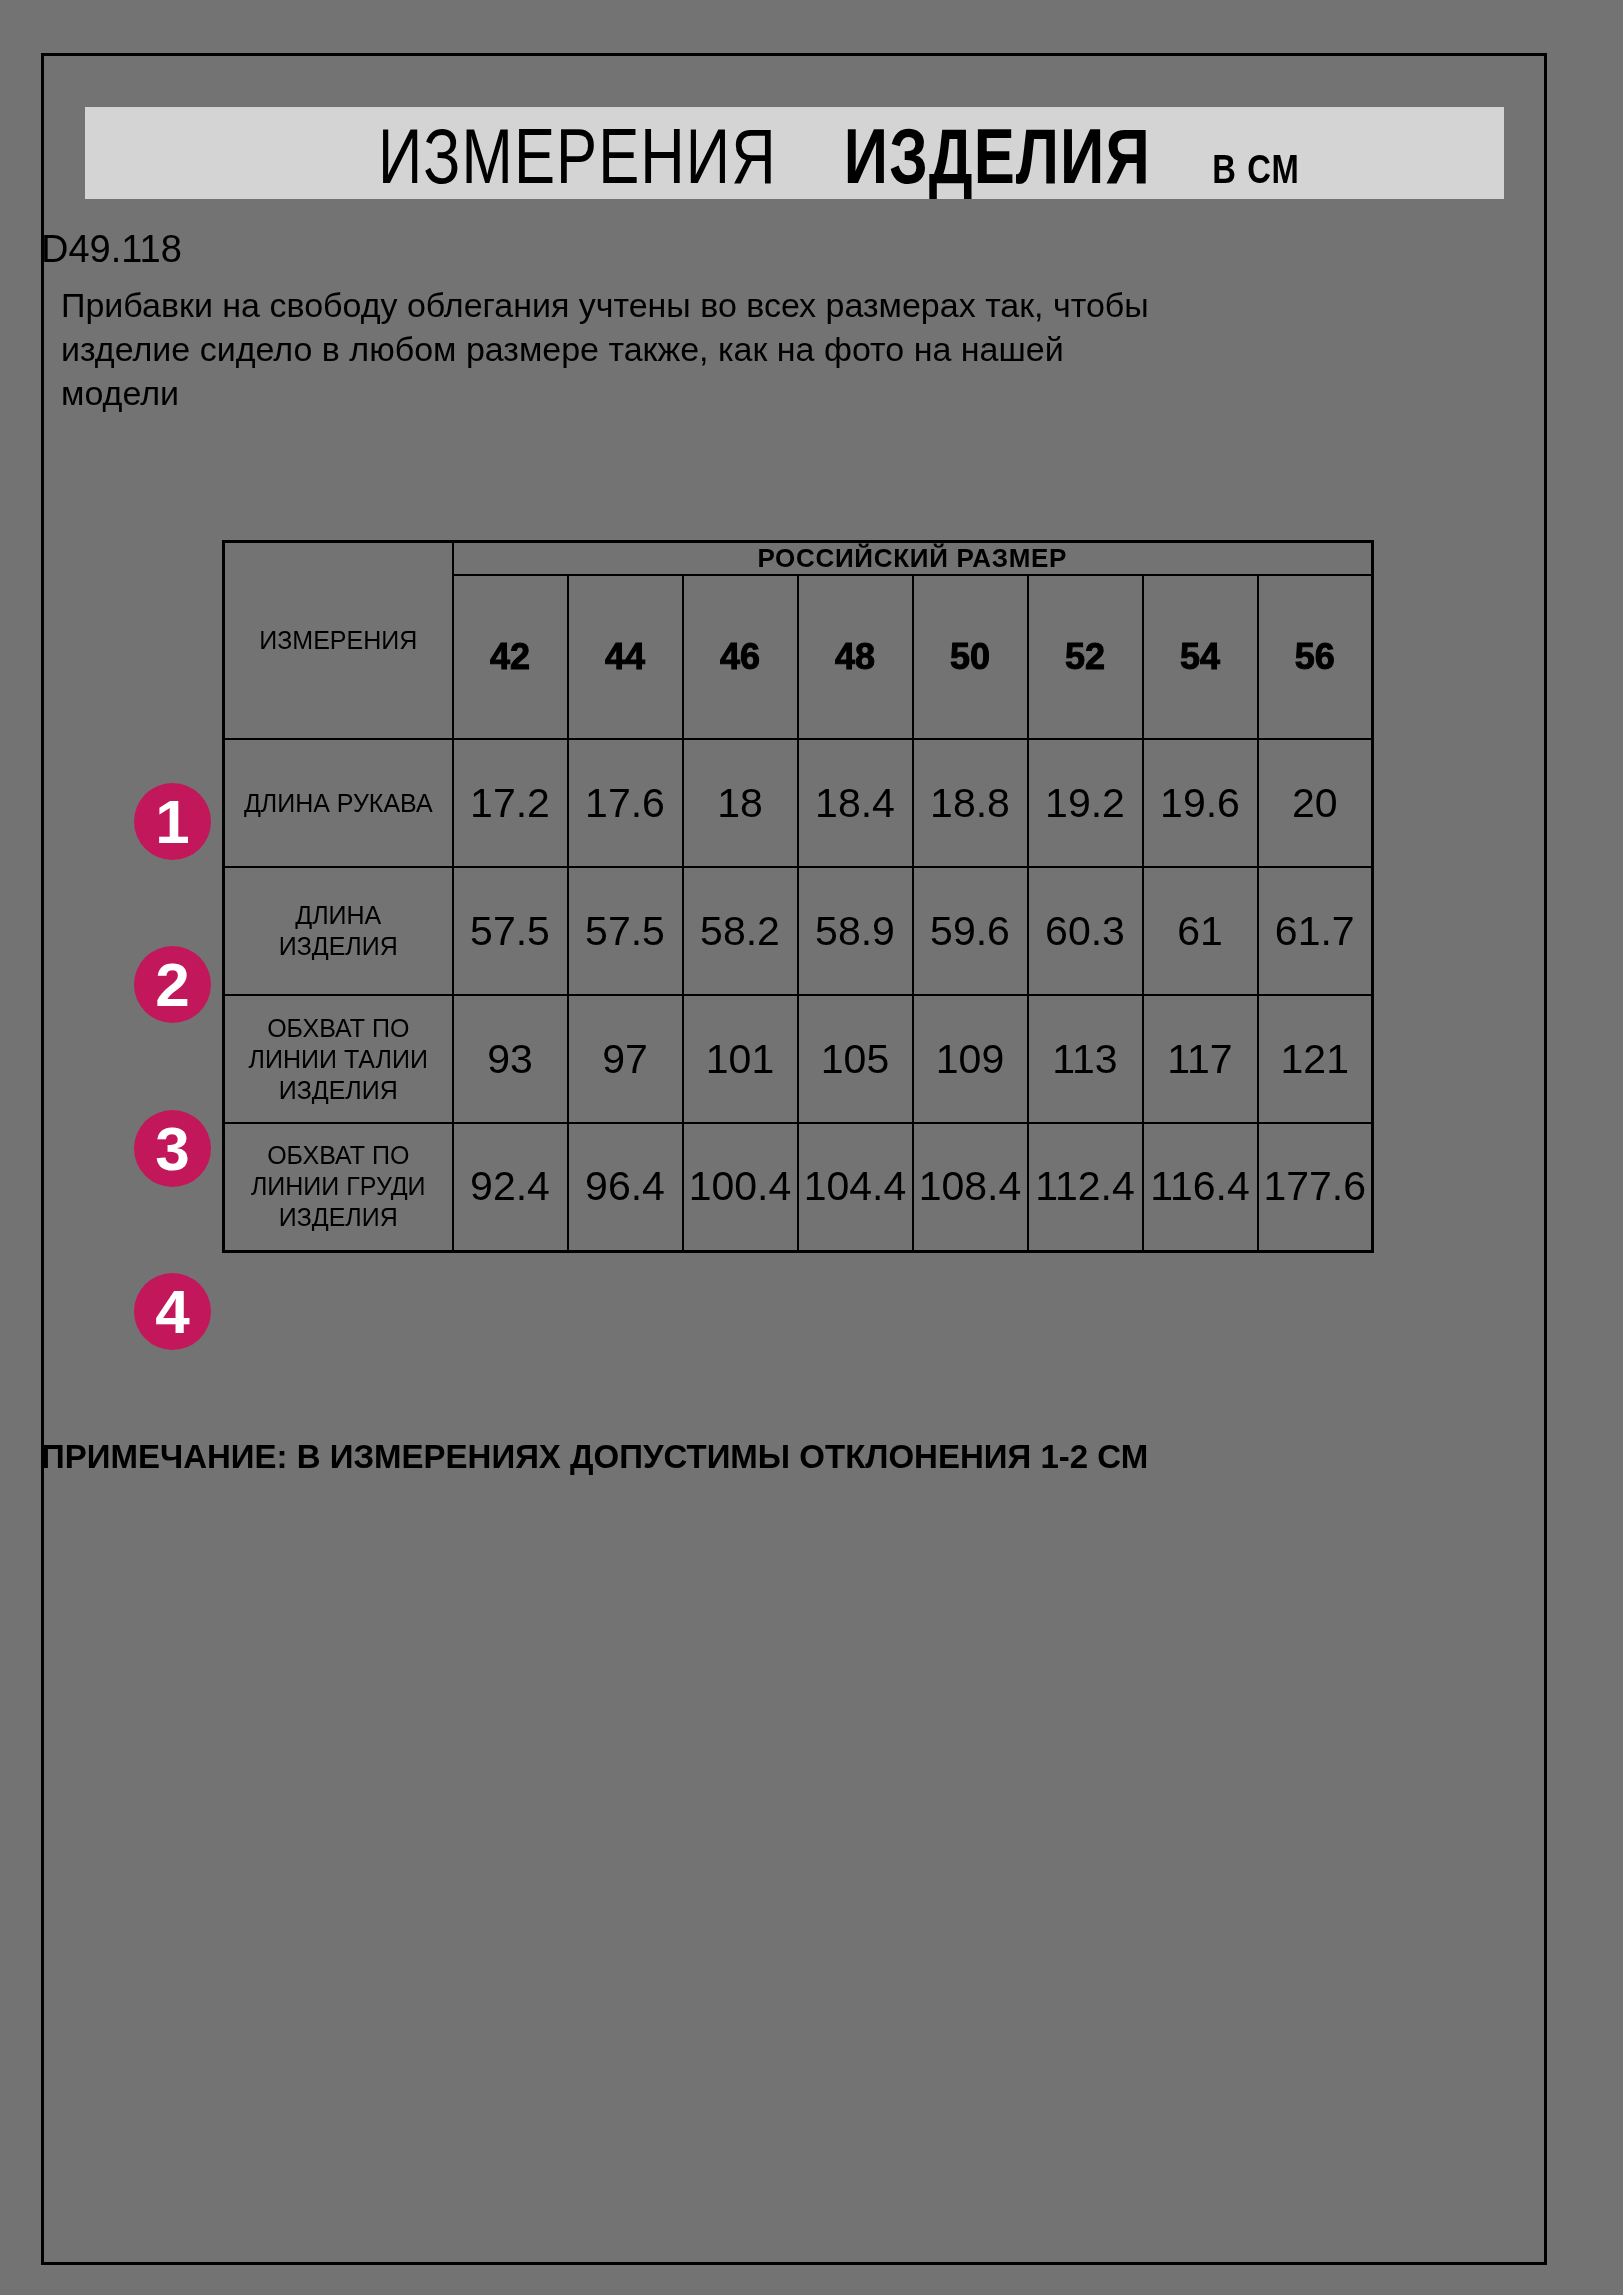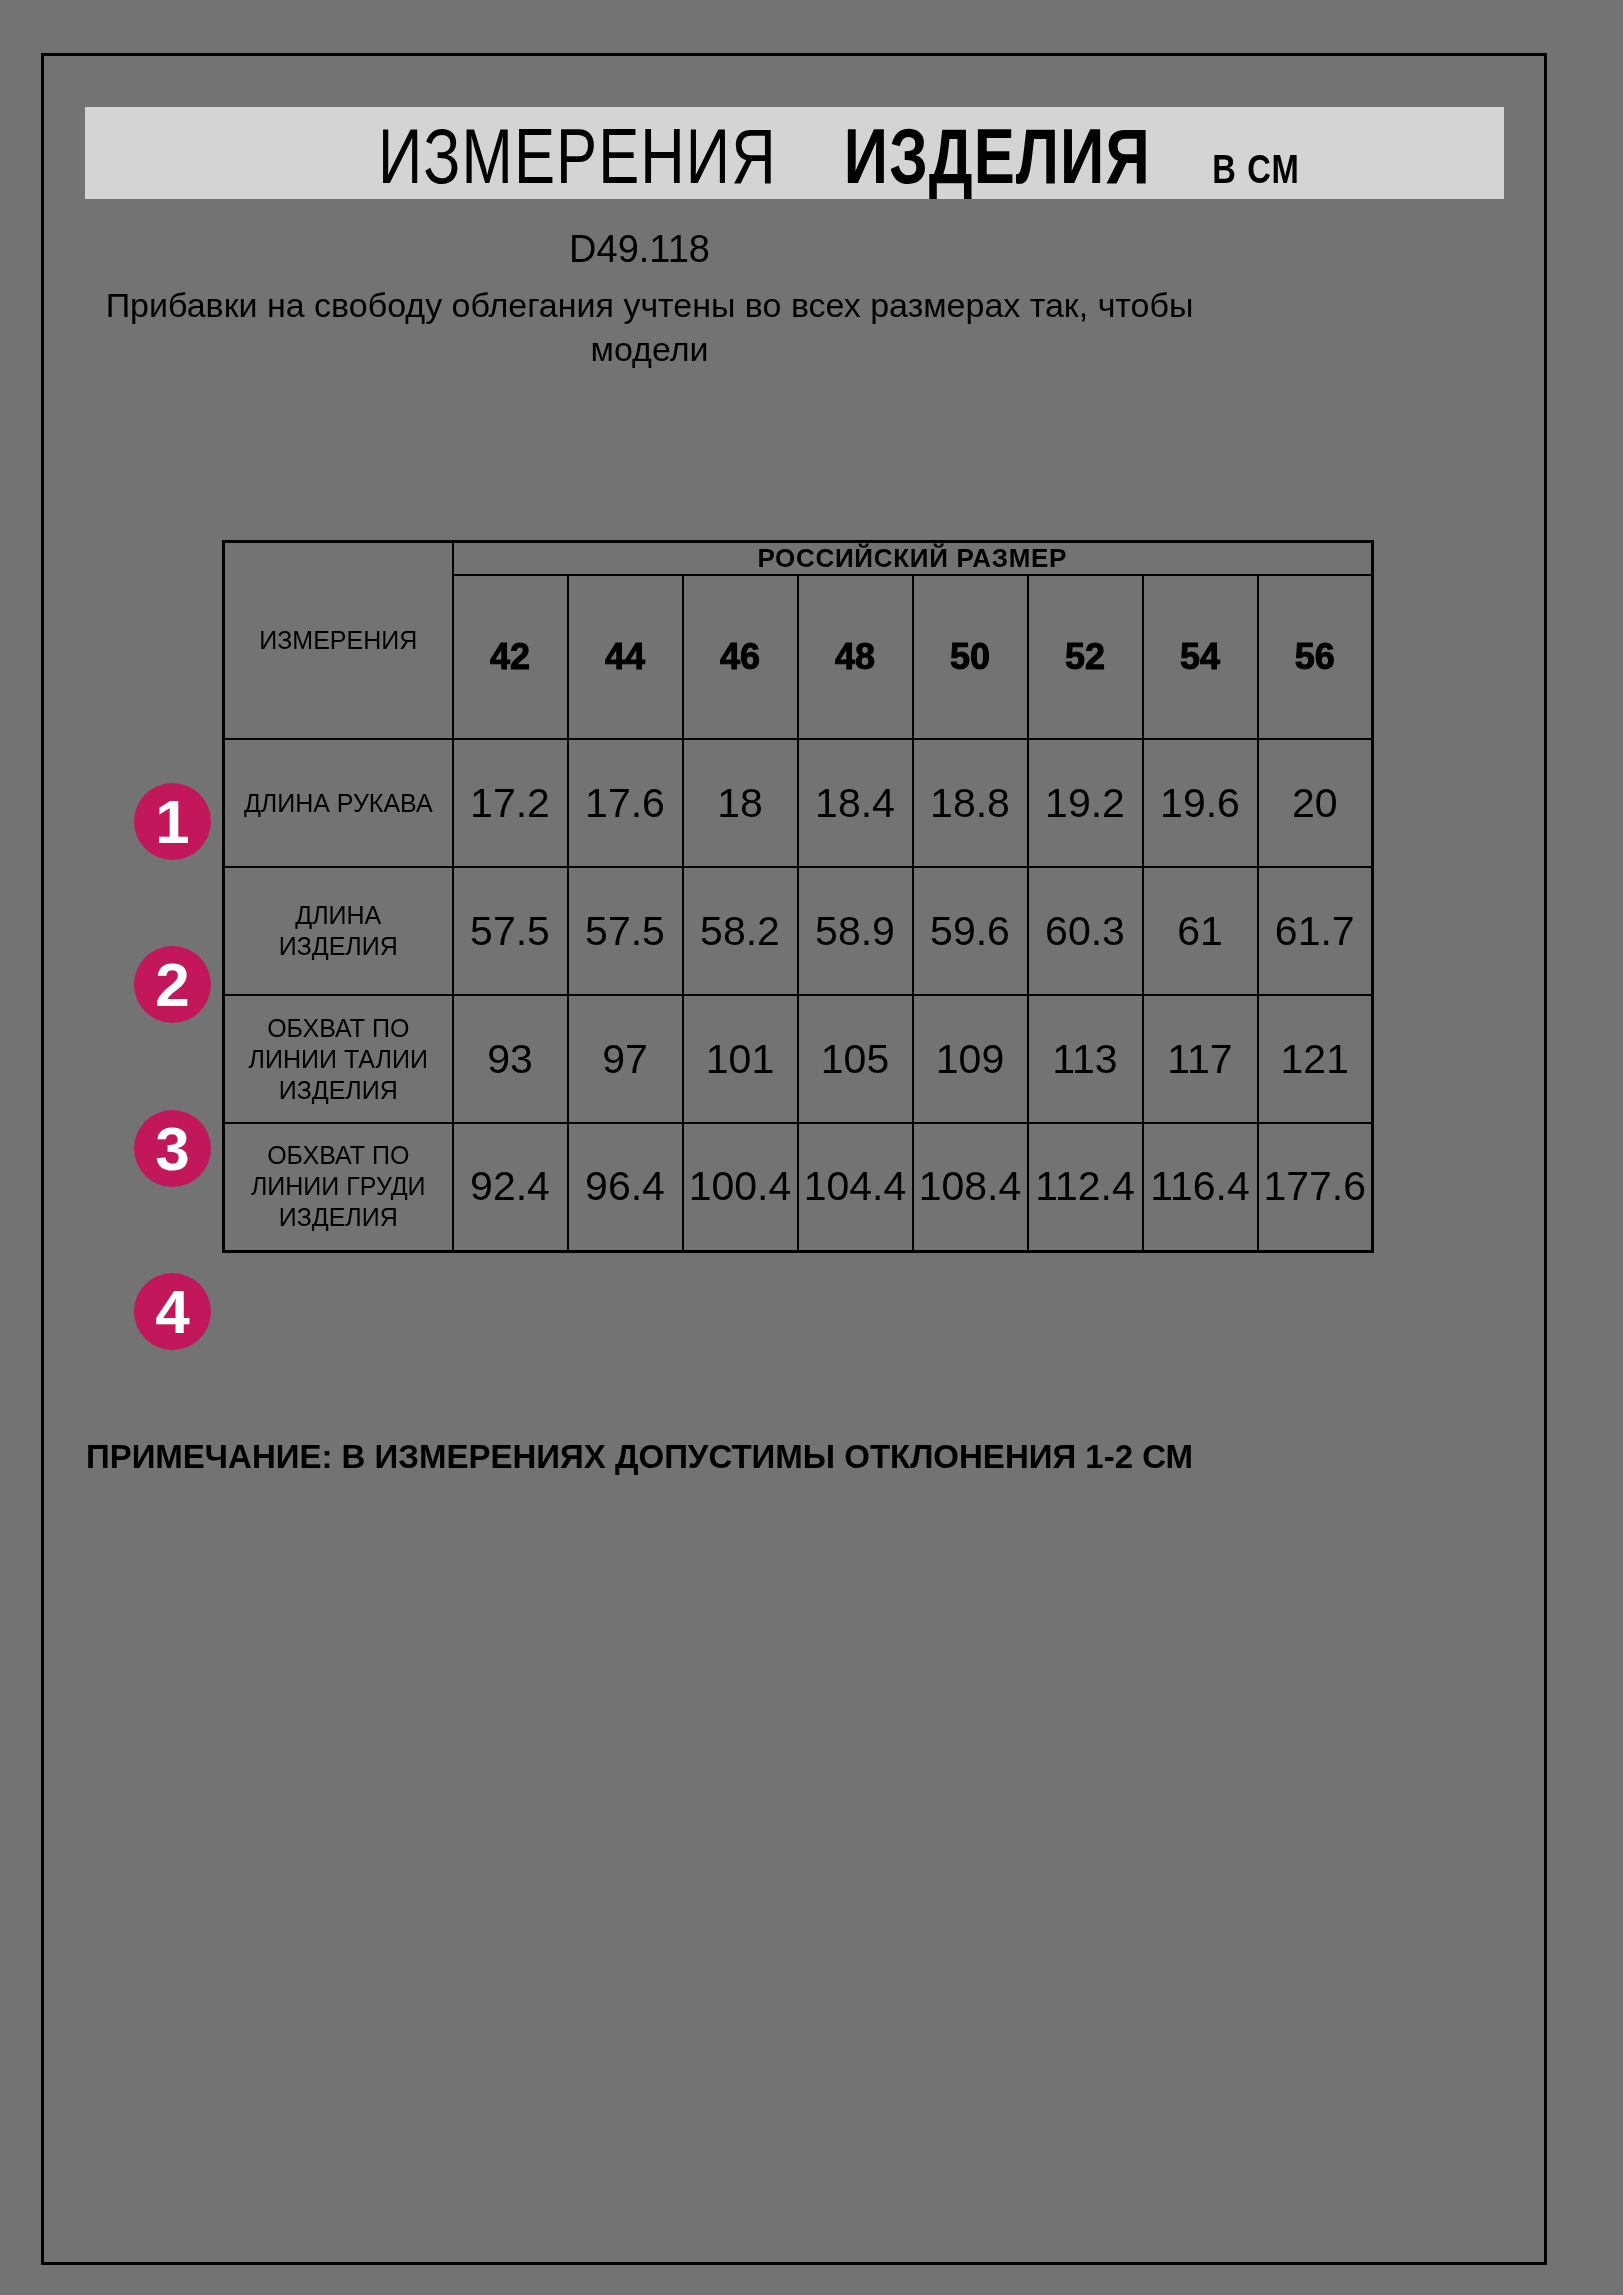--- a/index.html
+++ b/index.html
@@ -29,21 +29,21 @@
   }
   .title-line{
     position:absolute;left:378px;top:110px;
     line-height:92px;white-space:nowrap;
     transform:scaleX(0.8);transform-origin:left center;
   }
   .title-w1{font-size:77px;font-weight:400;letter-spacing:1.3px;}
   .title-w2{font-size:77px;font-weight:700;margin-left:84px;letter-spacing:1.3px;}
   .title-unit{font-size:41px;font-weight:700;margin-left:77px;letter-spacing:1.3px;}
   .centered{
-    position:absolute;left:41px;width:1197px;text-align:center;
+    position:absolute;left:41px;width:1197px;
   }
   .product-code{top:229px;font-size:38px;font-weight:400;line-height:41px;}
   .description{top:283px;font-size:34px;font-weight:400;line-height:44px;}
   .desc-line{white-space:nowrap;padding-left:20px;}
   .size-table{
     position:absolute;left:222px;top:540px;
     width:1145px;
     border-collapse:collapse;table-layout:fixed;
     border:3.3px solid var(--line-color);
   }
@@ -83,20 +83,21 @@
 
   <div class="title-band"></div>
   <div class="title-line">
     <span class="title-w1">ИЗМЕРЕНИЯ</span><span class="title-w2">ИЗДЕЛИЯ</span><span class="title-unit">В СМ</span>
   </div>
 
   <div class="centered product-code">D49.118</div>
 
   <div class="centered description">
     <div class="desc-line">Прибавки на свободу облегания учтены во всех размерах так, чтобы</div>
+    <div class="desc-line">изделие сидело в любом размере также, как на фото на нашей</div>
     <div class="desc-line">модели</div>
   </div>
 
   <table class="size-table">
     <colgroup>
       <col style="width:229px">
       <col style="width:115px">
         <col style="width:115px">
         <col style="width:115px">
         <col style="width:115px">

